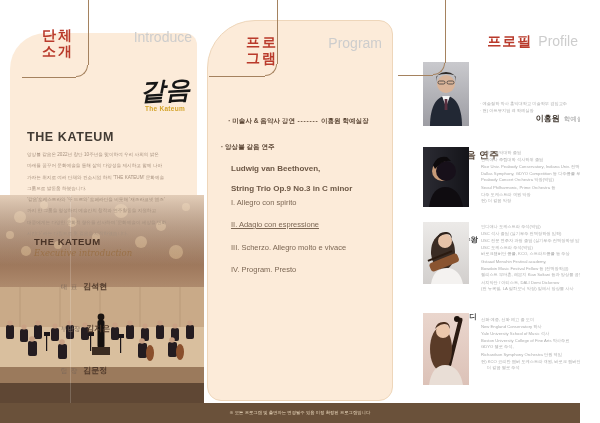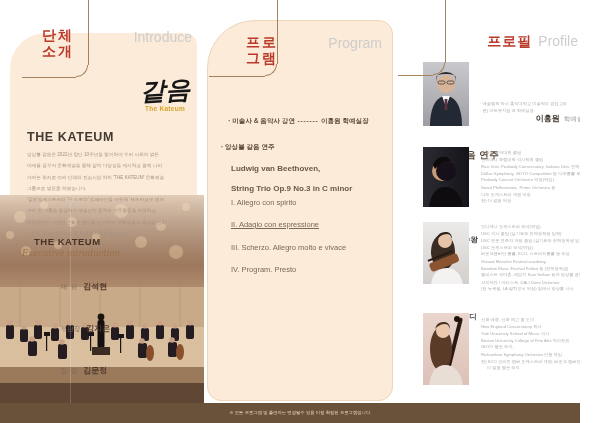--- a/index.html
+++ b/index.html
@@ -31,21 +31,21 @@
   .para{position:absolute;left:27px;top:149px;width:250px;z-index:4;color:#a5907e;
         font-size:7px;line-height:17px;transform:scale(.66);transform-origin:0 0;}
   .para div{white-space:pre;}
   
   .orchestra{position:absolute;left:0;top:195px;width:204px;height:208px;z-index:2;}
   .photo-fold{position:absolute;left:70px;top:195px;width:1px;height:208px;
         background:rgba(255,255,255,.18);z-index:3;}
   
   .ov-heading{position:absolute;left:34px;top:236px;font-size:9.5px;font-weight:bold;
         color:#4a3427;letter-spacing:.5px;z-index:4;}
-  .ov-sub{position:absolute;left:22px;top:248px;font-family:"DejaVu Serif",serif;
+  .ov-sub{position:absolute;left:34px;top:248px;font-family:"DejaVu Serif",serif;
         font-style:italic;font-size:8.5px;color:#9a7148;z-index:4;}
   .ov-members{position:absolute;left:34px;top:264px;z-index:4;}
   .ov-members .row{line-height:13px;white-space:pre;}
   .ov-role{font-size:6.5px;color:#7d695a;margin-right:6px;}
   .ov-name{font-size:8px;font-weight:bold;color:#503a2b;}
   
   .prog-item{position:absolute;left:221px;font-size:8px;font-weight:bold;color:#5d4837;
         white-space:pre;transform:scale(.82);transform-origin:0 0;z-index:2;}
   .prog-item .dots{letter-spacing:1px;margin:0 3px;color:#6d5846;}
   .piece{position:absolute;left:231px;font-size:8px;font-weight:bold;color:#6d5846;

